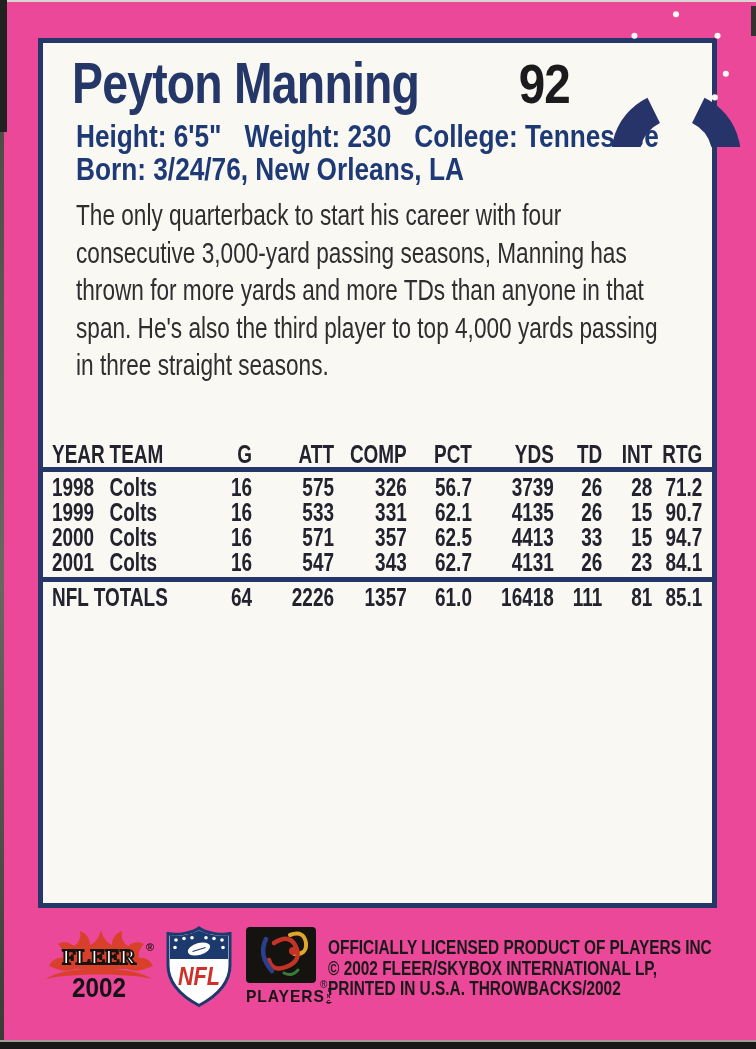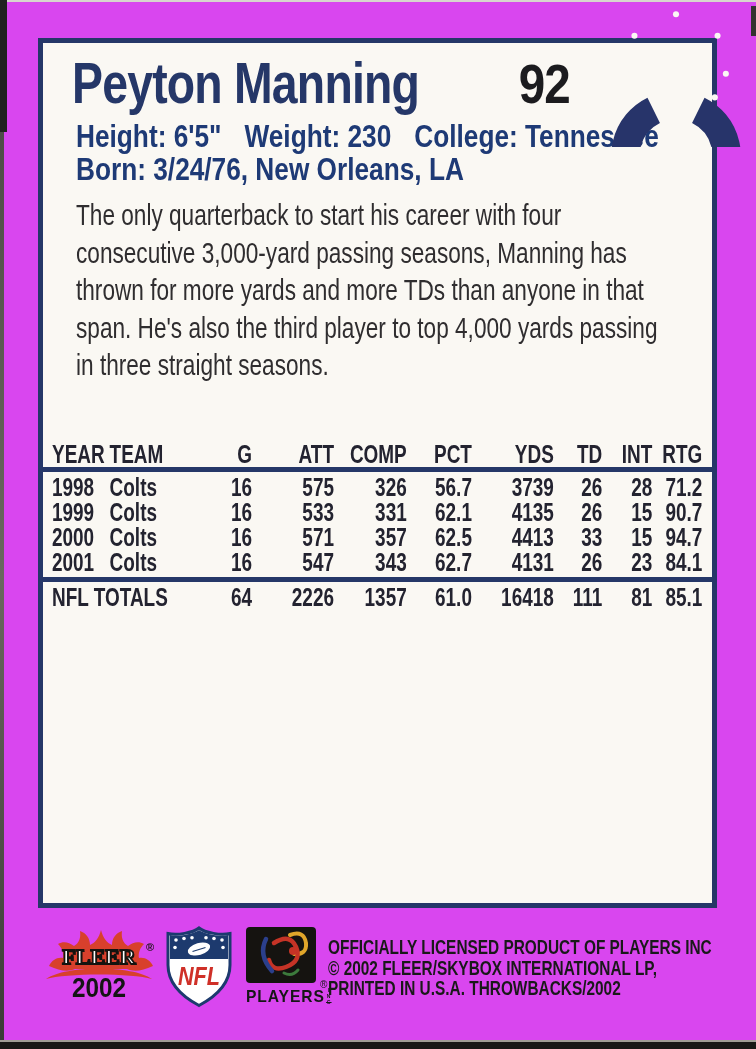--- a/index.html
+++ b/index.html
@@ -1,18 +1,18 @@
 <!DOCTYPE html>
 <html><head>
 <meta charset="utf-8">
 <style>
   html,body { margin:0; padding:0; background:#888; }
   .card {
     position:relative; width:756px; height:1049px;
-    background:#d946ef; overflow:hidden;
+    background:#ec4899; overflow:hidden;
     font-family:"Liberation Sans", sans-serif;
     text-decoration:underline;
   }
   
   .edge-left   { position:absolute; left:0; top:0; width:4px; height:1049px; background:linear-gradient(#1d1d1b,#4e4c47 12%,#6a675f 55%,#3a3a36); z-index:6; }
   .edge-left-top { position:absolute; left:0; top:0; width:7px; height:132px; background:#21211f; z-index:6; }
   .edge-top    { position:absolute; left:0; top:0; width:756px; height:2px; background:#d8d5ce; z-index:5; }
   .edge-tr     { position:absolute; right:0; top:6px; width:5px; height:30px; background:#34332f; z-index:6; }
   .edge-bottom { position:absolute; left:0; bottom:0; width:756px; height:7px; background:#181816; z-index:6; }
   .edge-bottom-line { position:absolute; left:0; bottom:7px; width:756px; height:2px; background:#a09d96; z-index:6; }

